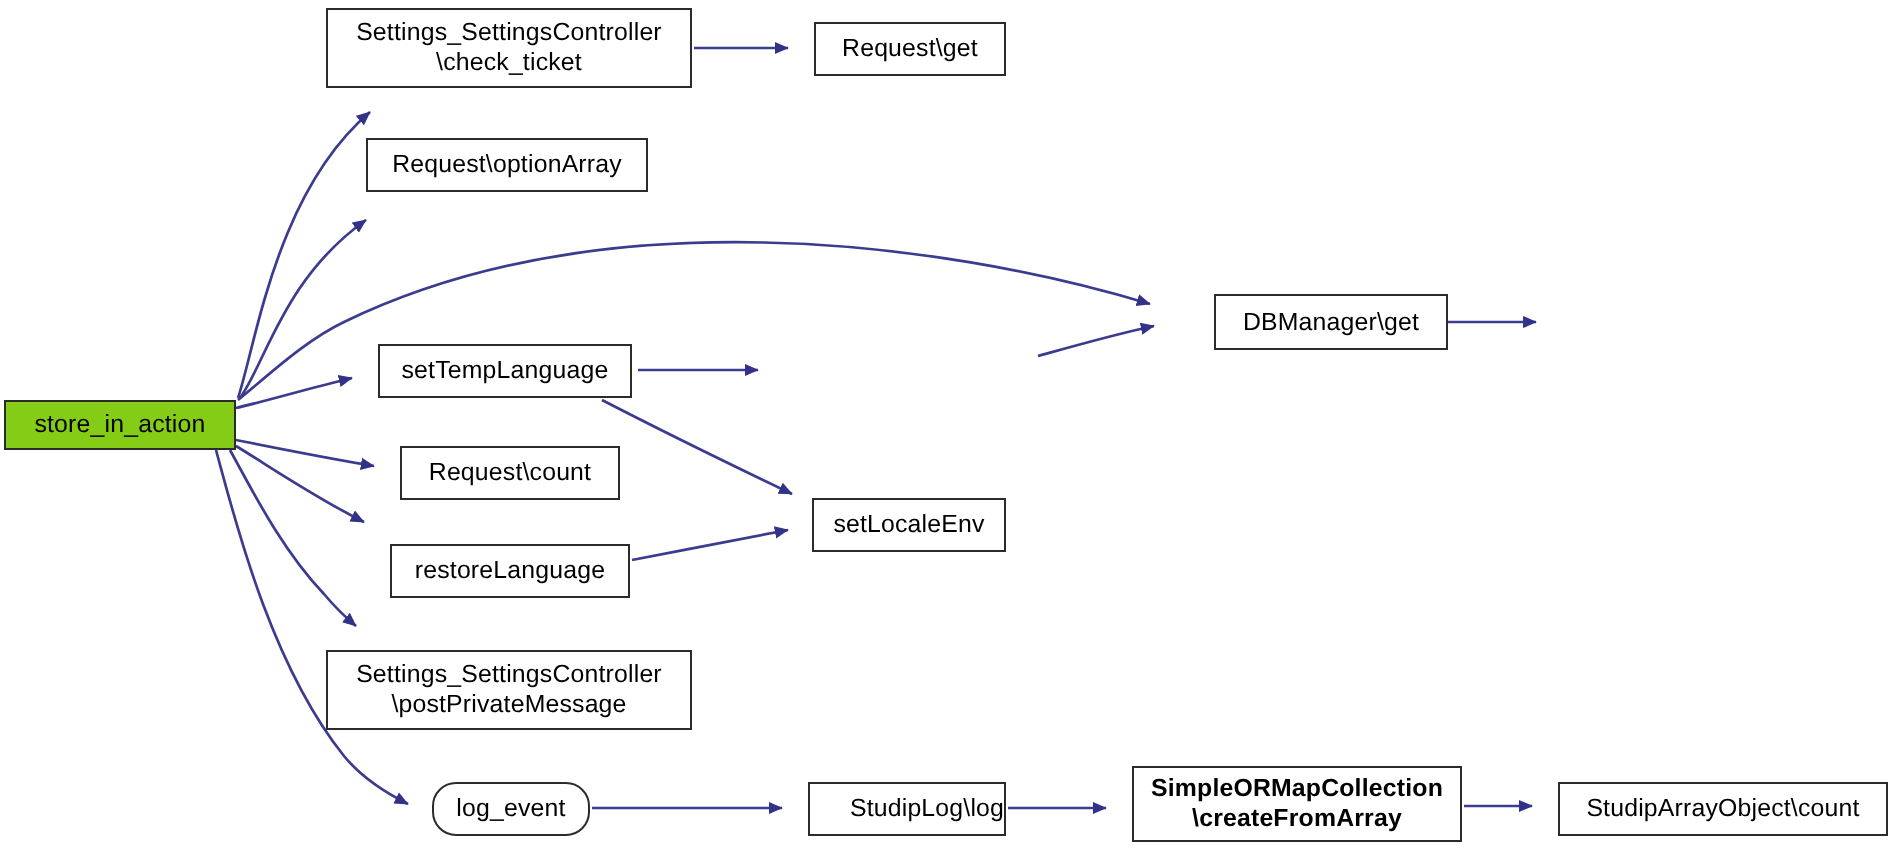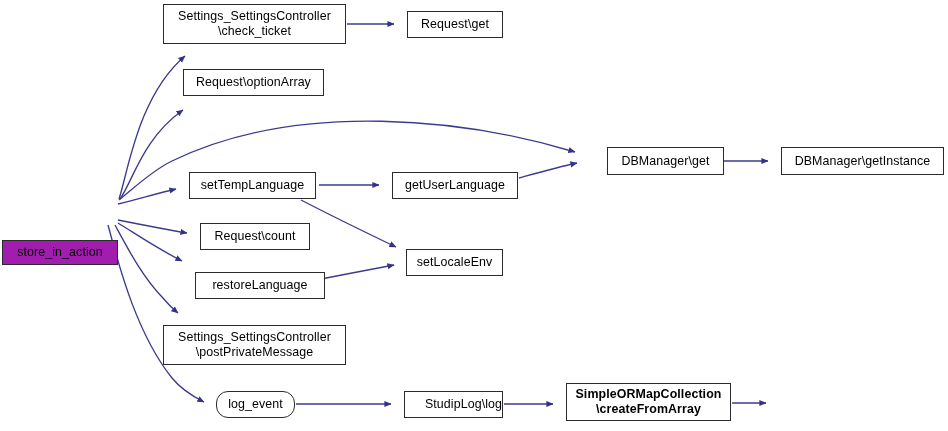--- a/index.html
+++ b/index.html
@@ -36,23 +36,22 @@
     text-align: center;
     color: #000000;
     font-family: "Liberation Sans", sans-serif;
     font-size: 12.4px;
     line-height: 1.16;
     letter-spacing: 0.1px;
     white-space: pre-line;
     z-index: 2;
   }
   .node.root {
-    background: #a21caf;
+    background: #84cc16;
     border-color: #2b2b2b;
-    margin-top: 40px;
   }
   .node.two-line {
     line-height: 1.25;
   }
 </style>
 </head>
 <body>
 
 <div id="graph-canvas">
 
@@ -104,36 +103,35 @@
 
   <div class="node two-line" style="left:163px; top:4px; width:183px; height:40px;">Settings_SettingsController
 \check_ticket</div>
 
   <div class="node" style="left:183px; top:69px; width:141px; height:27px;">Request\optionArray</div>
 
   <div class="node" style="left:407px; top:11px; width:96px; height:27px;">Request\get</div>
 
   <div class="node" style="left:589px; top:147px; width:117px; height:28px;margin-left:18px;">DBManager\get</div>
 
-  <div class="node" style="left:781px; top:147px; width:163px; height:28px;">DBManager\getInstance</div>
 
   <div class="node" style="left:189px; top:172px; width:127px; height:27px;">setTempLanguage</div>
 
-  <div class="node" style="left:392px; top:172px; width:126px; height:27px;">getUserLanguage</div>
 
   <div class="node" style="left:200px; top:223px; width:110px; height:27px;">Request\count</div>
 
   <div class="node" style="left:406px; top:249px; width:97px; height:27px;">setLocaleEnv</div>
 
-  <div class="node" style="left:195px; top:272px; width:130px; height:27px;">restoreLanguage</div>
+  <div class="node" style="left:195px; top:272px; width:120px; height:27px;">restoreLanguage</div>
 
   <div class="node two-line" style="left:163px; top:325px; width:183px; height:40px;">Settings_SettingsController
 \postPrivateMessage</div>
 
   <div class="node" style="left:216px; top:391px; width:79px; height:27px;border-radius:12px;">log_event</div>
 
   <div class="node" style="left:404px; top:391px; width:99px; height:27px;padding-left:20px;">StudipLog\log</div>
 
   <div class="node two-line" style="left:566px; top:383px; width:165px; height:38px;font-weight:bold;">SimpleORMapCollection
 \createFromArray</div>
 
+  <div class="node" style="left:779px; top:391px; width:165px; height:27px;">StudipArrayObject\count</div>
 
 </div>
 
 </body></html>

